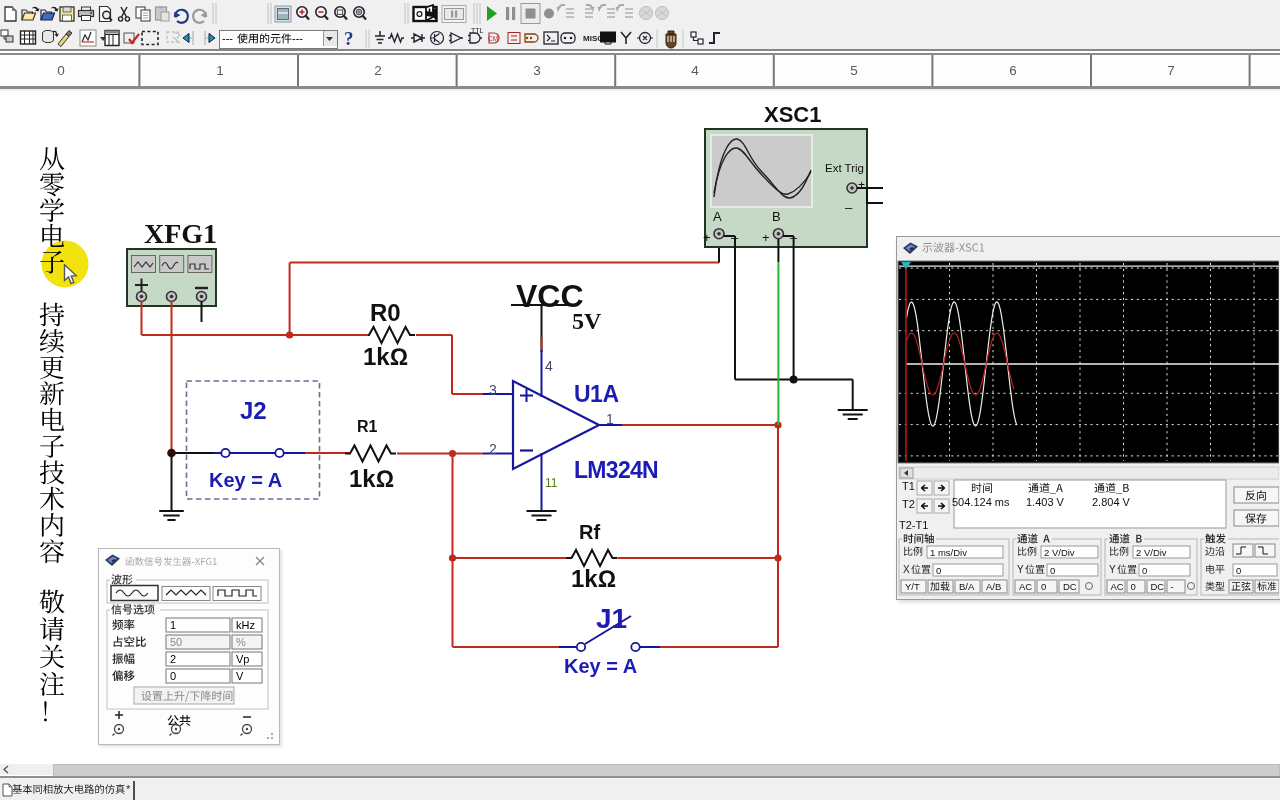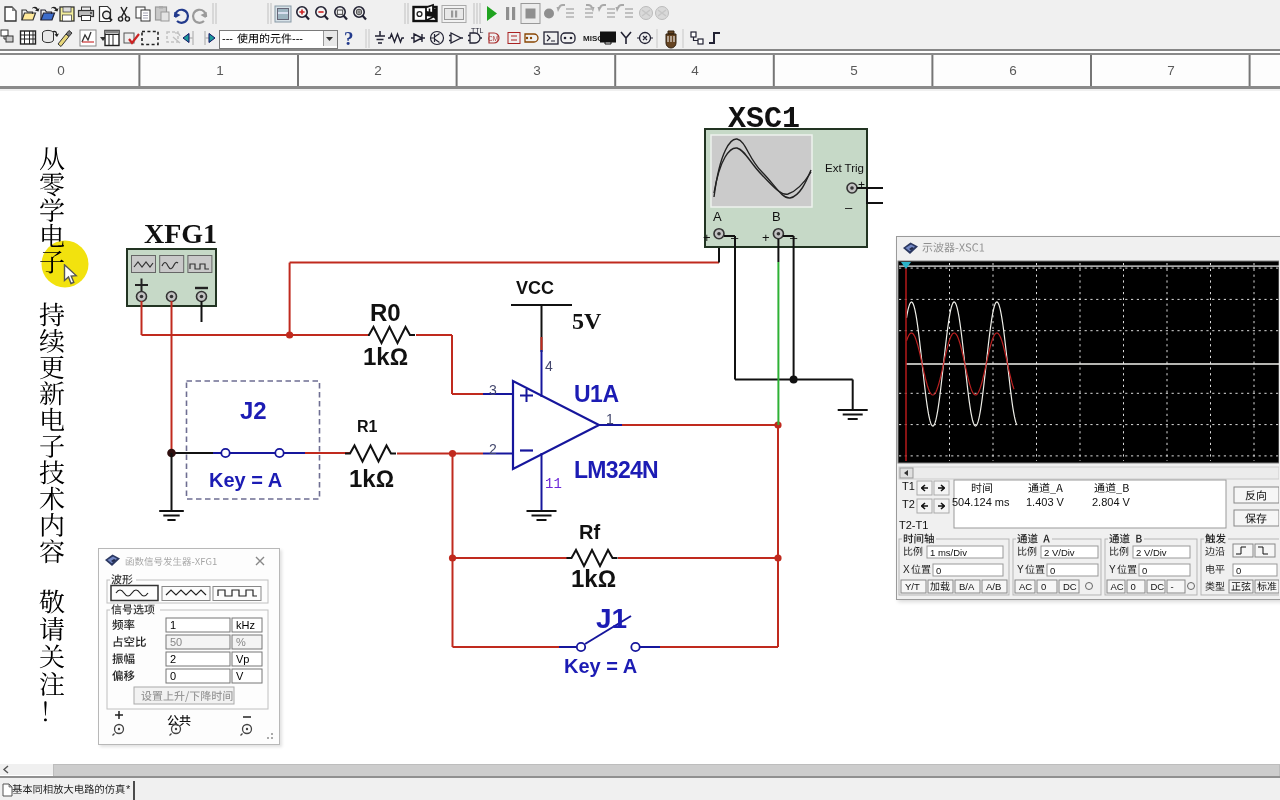--- a/index.html
+++ b/index.html
@@ -428,39 +428,39 @@
 <line x1="852.7" y1="379.5" x2="852.7" y2="410" stroke="#111" stroke-width="2"></line>
 <g stroke="#111" stroke-width="2">
         <line x1="837.7" y1="410" x2="867.7" y2="410"></line>
         <line x1="842.7" y1="414.5" x2="862.7" y2="414.5"></line>
         <line x1="847.7" y1="419" x2="857.7" y2="419"></line>
       </g>
 <line x1="778.4" y1="239" x2="778.4" y2="262" stroke="#111" stroke-width="2"></line>
 <line x1="778.4" y1="262" x2="778.4" y2="425" stroke="#2eb135" stroke-width="2"></line>
 </svg>
 <div class="abs" style="left:144px;top:218px;font-family:'Liberation Serif',serif;font-size:28px;font-weight:bold;color:#111;letter-spacing:0px;white-space:nowrap">XFG1</div>
-<div class="abs" style="left:728px;top:102px;font-family:Liberation Mono, monospace;font-size:30px;font-weight:bold;color:#111;letter-spacing:0px;white-space:nowrap">XSC1</div>
+<div class="abs" style="left:764px;top:102px;font-family:Liberation Sans, sans-serif;font-size:22px;font-weight:bold;color:#111;letter-spacing:0px;white-space:nowrap">XSC1</div>
 <div class="abs" style="left:370px;top:299px;font-family:'Liberation Sans',sans-serif;font-size:24px;font-weight:bold;color:#111;letter-spacing:0px;white-space:nowrap">R0</div>
 <div class="abs" style="left:363px;top:343px;font-family:'Liberation Sans',sans-serif;font-size:24px;font-weight:bold;color:#111;letter-spacing:0px;white-space:nowrap">1kΩ</div>
 <div class="abs" style="left:357px;top:418px;font-family:'Liberation Sans',sans-serif;font-size:16px;font-weight:bold;color:#111;letter-spacing:0px;white-space:nowrap">R1</div>
 <div class="abs" style="left:349px;top:465px;font-family:'Liberation Sans',sans-serif;font-size:24px;font-weight:bold;color:#111;letter-spacing:0px;white-space:nowrap">1kΩ</div>
 <div class="abs" style="left:579px;top:521px;font-family:'Liberation Sans',sans-serif;font-size:20px;font-weight:bold;color:#111;letter-spacing:0px;white-space:nowrap">Rf</div>
 <div class="abs" style="left:571px;top:565px;font-family:'Liberation Sans',sans-serif;font-size:24px;font-weight:bold;color:#111;letter-spacing:0px;white-space:nowrap">1kΩ</div>
-<div class="abs" style="left:516px;top:278px;font-family:'Liberation Sans',sans-serif;font-size:18px;font-weight:bold;color:#111;letter-spacing:0px;white-space:nowrap">VCC</div>
+<div class="abs" style="left:516px;top:278px;font-family:'Liberation Sans',sans-serif;font-size:32px;font-weight:bold;color:#111;letter-spacing:0px;white-space:nowrap">VCC</div>
 <div class="abs" style="left:572px;top:308px;font-family:Liberation Serif, serif;font-size:24px;font-weight:bold;color:#111;letter-spacing:0px;white-space:nowrap">5V</div>
 <div class="abs" style="left:240px;top:397px;font-family:'Liberation Sans',sans-serif;font-size:24px;font-weight:bold;color:#1c1cb4;letter-spacing:0px;white-space:nowrap">J2</div>
 <div class="abs" style="left:209px;top:469px;font-family:'Liberation Sans',sans-serif;font-size:20px;font-weight:bold;color:#1c1cb4;letter-spacing:0px;white-space:nowrap">Key = A</div>
 <div class="abs" style="left:596px;top:603px;font-family:'Liberation Sans',sans-serif;font-size:28px;font-weight:bold;color:#1c1cb4;letter-spacing:0px;white-space:nowrap">J1</div>
 <div class="abs" style="left:564px;top:655px;font-family:'Liberation Sans',sans-serif;font-size:20px;font-weight:bold;color:#1c1cb4;letter-spacing:0px;white-space:nowrap">Key = A</div>
 <div class="abs" style="left:574px;top:381px;font-family:'Liberation Sans',sans-serif;font-size:23px;font-weight:bold;color:#1c1cb4;letter-spacing:-0.5px;white-space:nowrap">U1A</div>
 <div class="abs" style="left:574px;top:457px;font-family:'Liberation Sans',sans-serif;font-size:23px;font-weight:bold;color:#1c1cb4;letter-spacing:-0.7px;white-space:nowrap">LM324N</div>
 <div class="abs" style="left:489px;top:382px;font-family:'Liberation Sans',sans-serif;font-size:14px;font-weight:normal;color:#44486e;letter-spacing:0px;white-space:nowrap">3</div>
 <div class="abs" style="left:489px;top:441px;font-family:'Liberation Sans',sans-serif;font-size:14px;font-weight:normal;color:#44486e;letter-spacing:0px;white-space:nowrap">2</div>
 <div class="abs" style="left:545px;top:358px;font-family:'Liberation Sans',sans-serif;font-size:14px;font-weight:normal;color:#44486e;letter-spacing:0px;white-space:nowrap">4</div>
-<div class="abs" style="left:545px;top:476px;font-family:Liberation Mono, monospace;font-size:14px;font-weight:normal;color:#6d28d9;letter-spacing:0px;white-space:nowrap">11</div>
+<div class="abs" style="left:545px;top:476px;font-family:Liberation Sans, sans-serif;font-size:12px;font-weight:normal;color:#4d7c0f;letter-spacing:0px;white-space:nowrap">11</div>
 <div class="abs" style="left:606px;top:411px;font-family:'Liberation Sans',sans-serif;font-size:14px;font-weight:normal;color:#44486e;letter-spacing:0px;white-space:nowrap">1</div>
 <div class="abs" style="left:825px;top:162px;font-family:'Liberation Sans',sans-serif;font-size:11.5px;font-weight:normal;color:#111;letter-spacing:0px;white-space:nowrap">Ext Trig</div>
 <div class="abs" style="left:713px;top:209px;font-family:'Liberation Sans',sans-serif;font-size:13px;font-weight:normal;color:#111;letter-spacing:0px;white-space:nowrap">A</div>
 <div class="abs" style="left:772px;top:209px;font-family:'Liberation Sans',sans-serif;font-size:13px;font-weight:normal;color:#111;letter-spacing:0px;white-space:nowrap">B</div>
 <div class="abs" style="left:703px;top:230px;font-family:'Liberation Sans',sans-serif;font-size:13px;font-weight:normal;color:#111;letter-spacing:0px;white-space:nowrap">+</div>
 <div class="abs" style="left:762px;top:230px;font-family:'Liberation Sans',sans-serif;font-size:13px;font-weight:normal;color:#111;letter-spacing:0px;white-space:nowrap">+</div>
 <div class="abs" style="left:731px;top:230px;font-family:'Liberation Sans',sans-serif;font-size:13px;font-weight:normal;color:#111;letter-spacing:0px;white-space:nowrap">–</div>
 <div class="abs" style="left:790px;top:230px;font-family:'Liberation Sans',sans-serif;font-size:13px;font-weight:normal;color:#111;letter-spacing:0px;white-space:nowrap">–</div>
 <div class="abs" style="left:858px;top:178px;font-family:'Liberation Sans',sans-serif;font-size:12px;font-weight:normal;color:#111;letter-spacing:0px;white-space:nowrap">+</div>
 <div class="abs" style="left:845px;top:200px;font-family:'Liberation Sans',sans-serif;font-size:13px;font-weight:normal;color:#111;letter-spacing:0px;white-space:nowrap">–</div>

